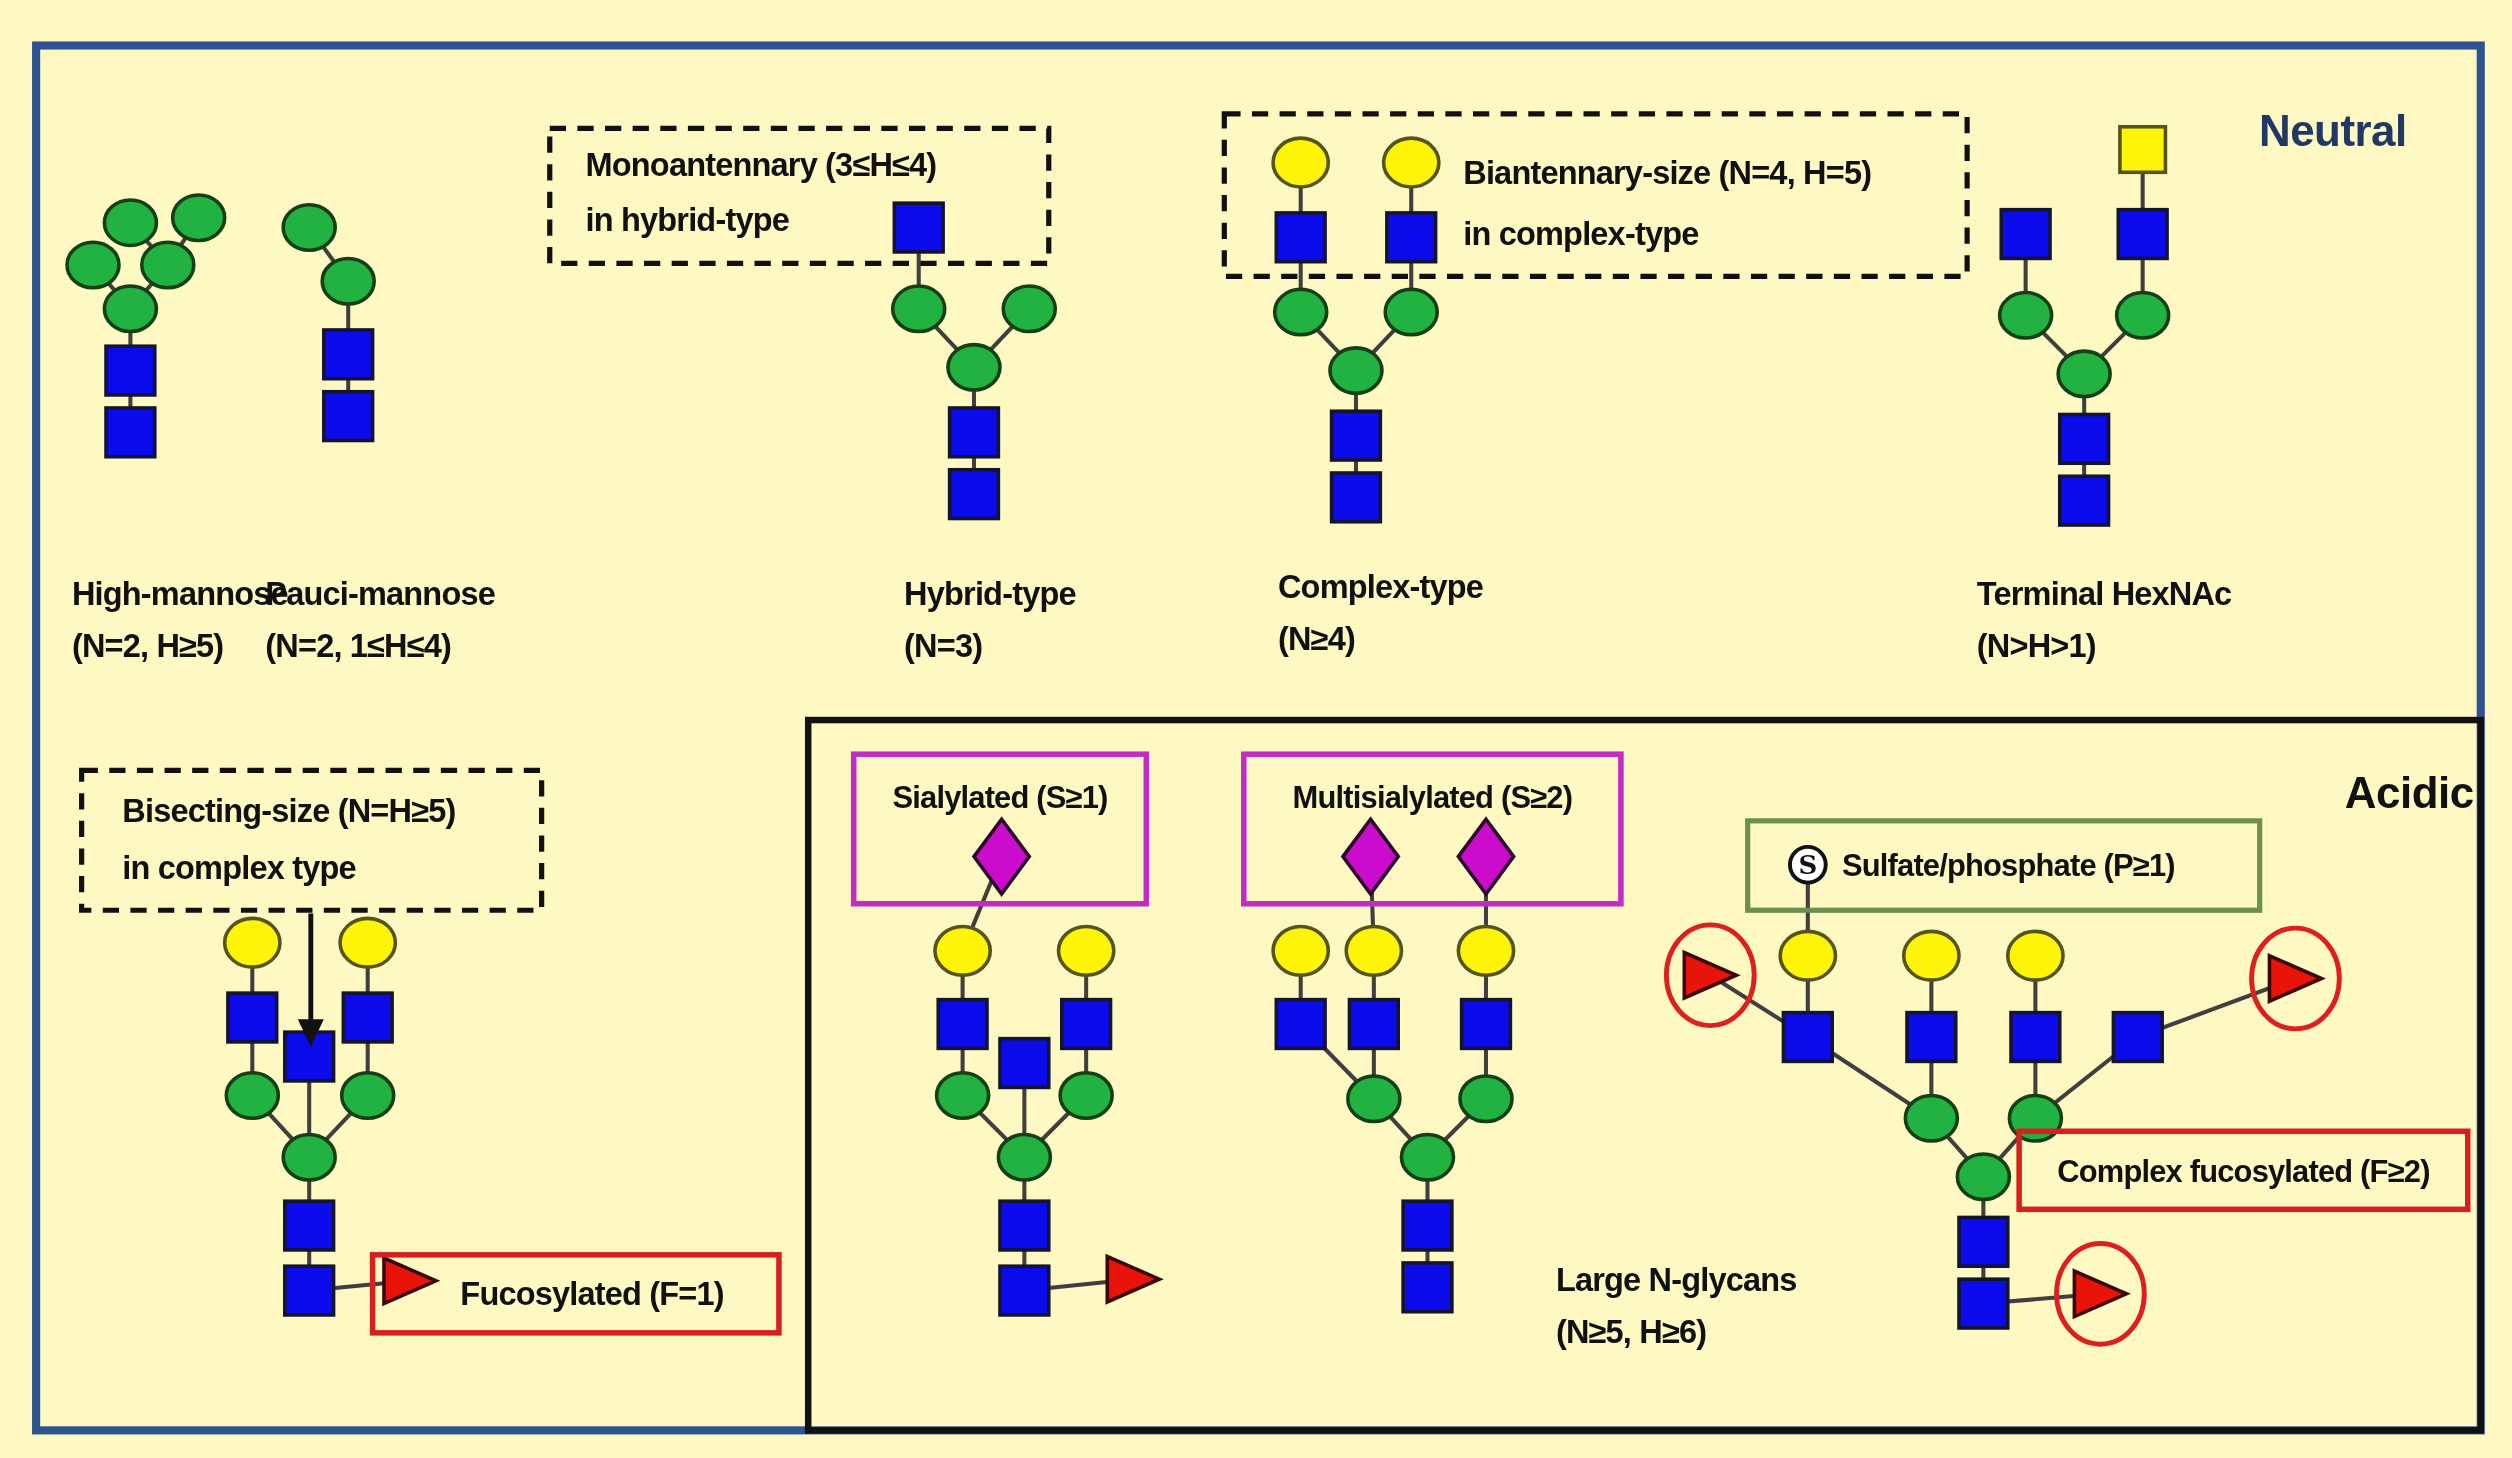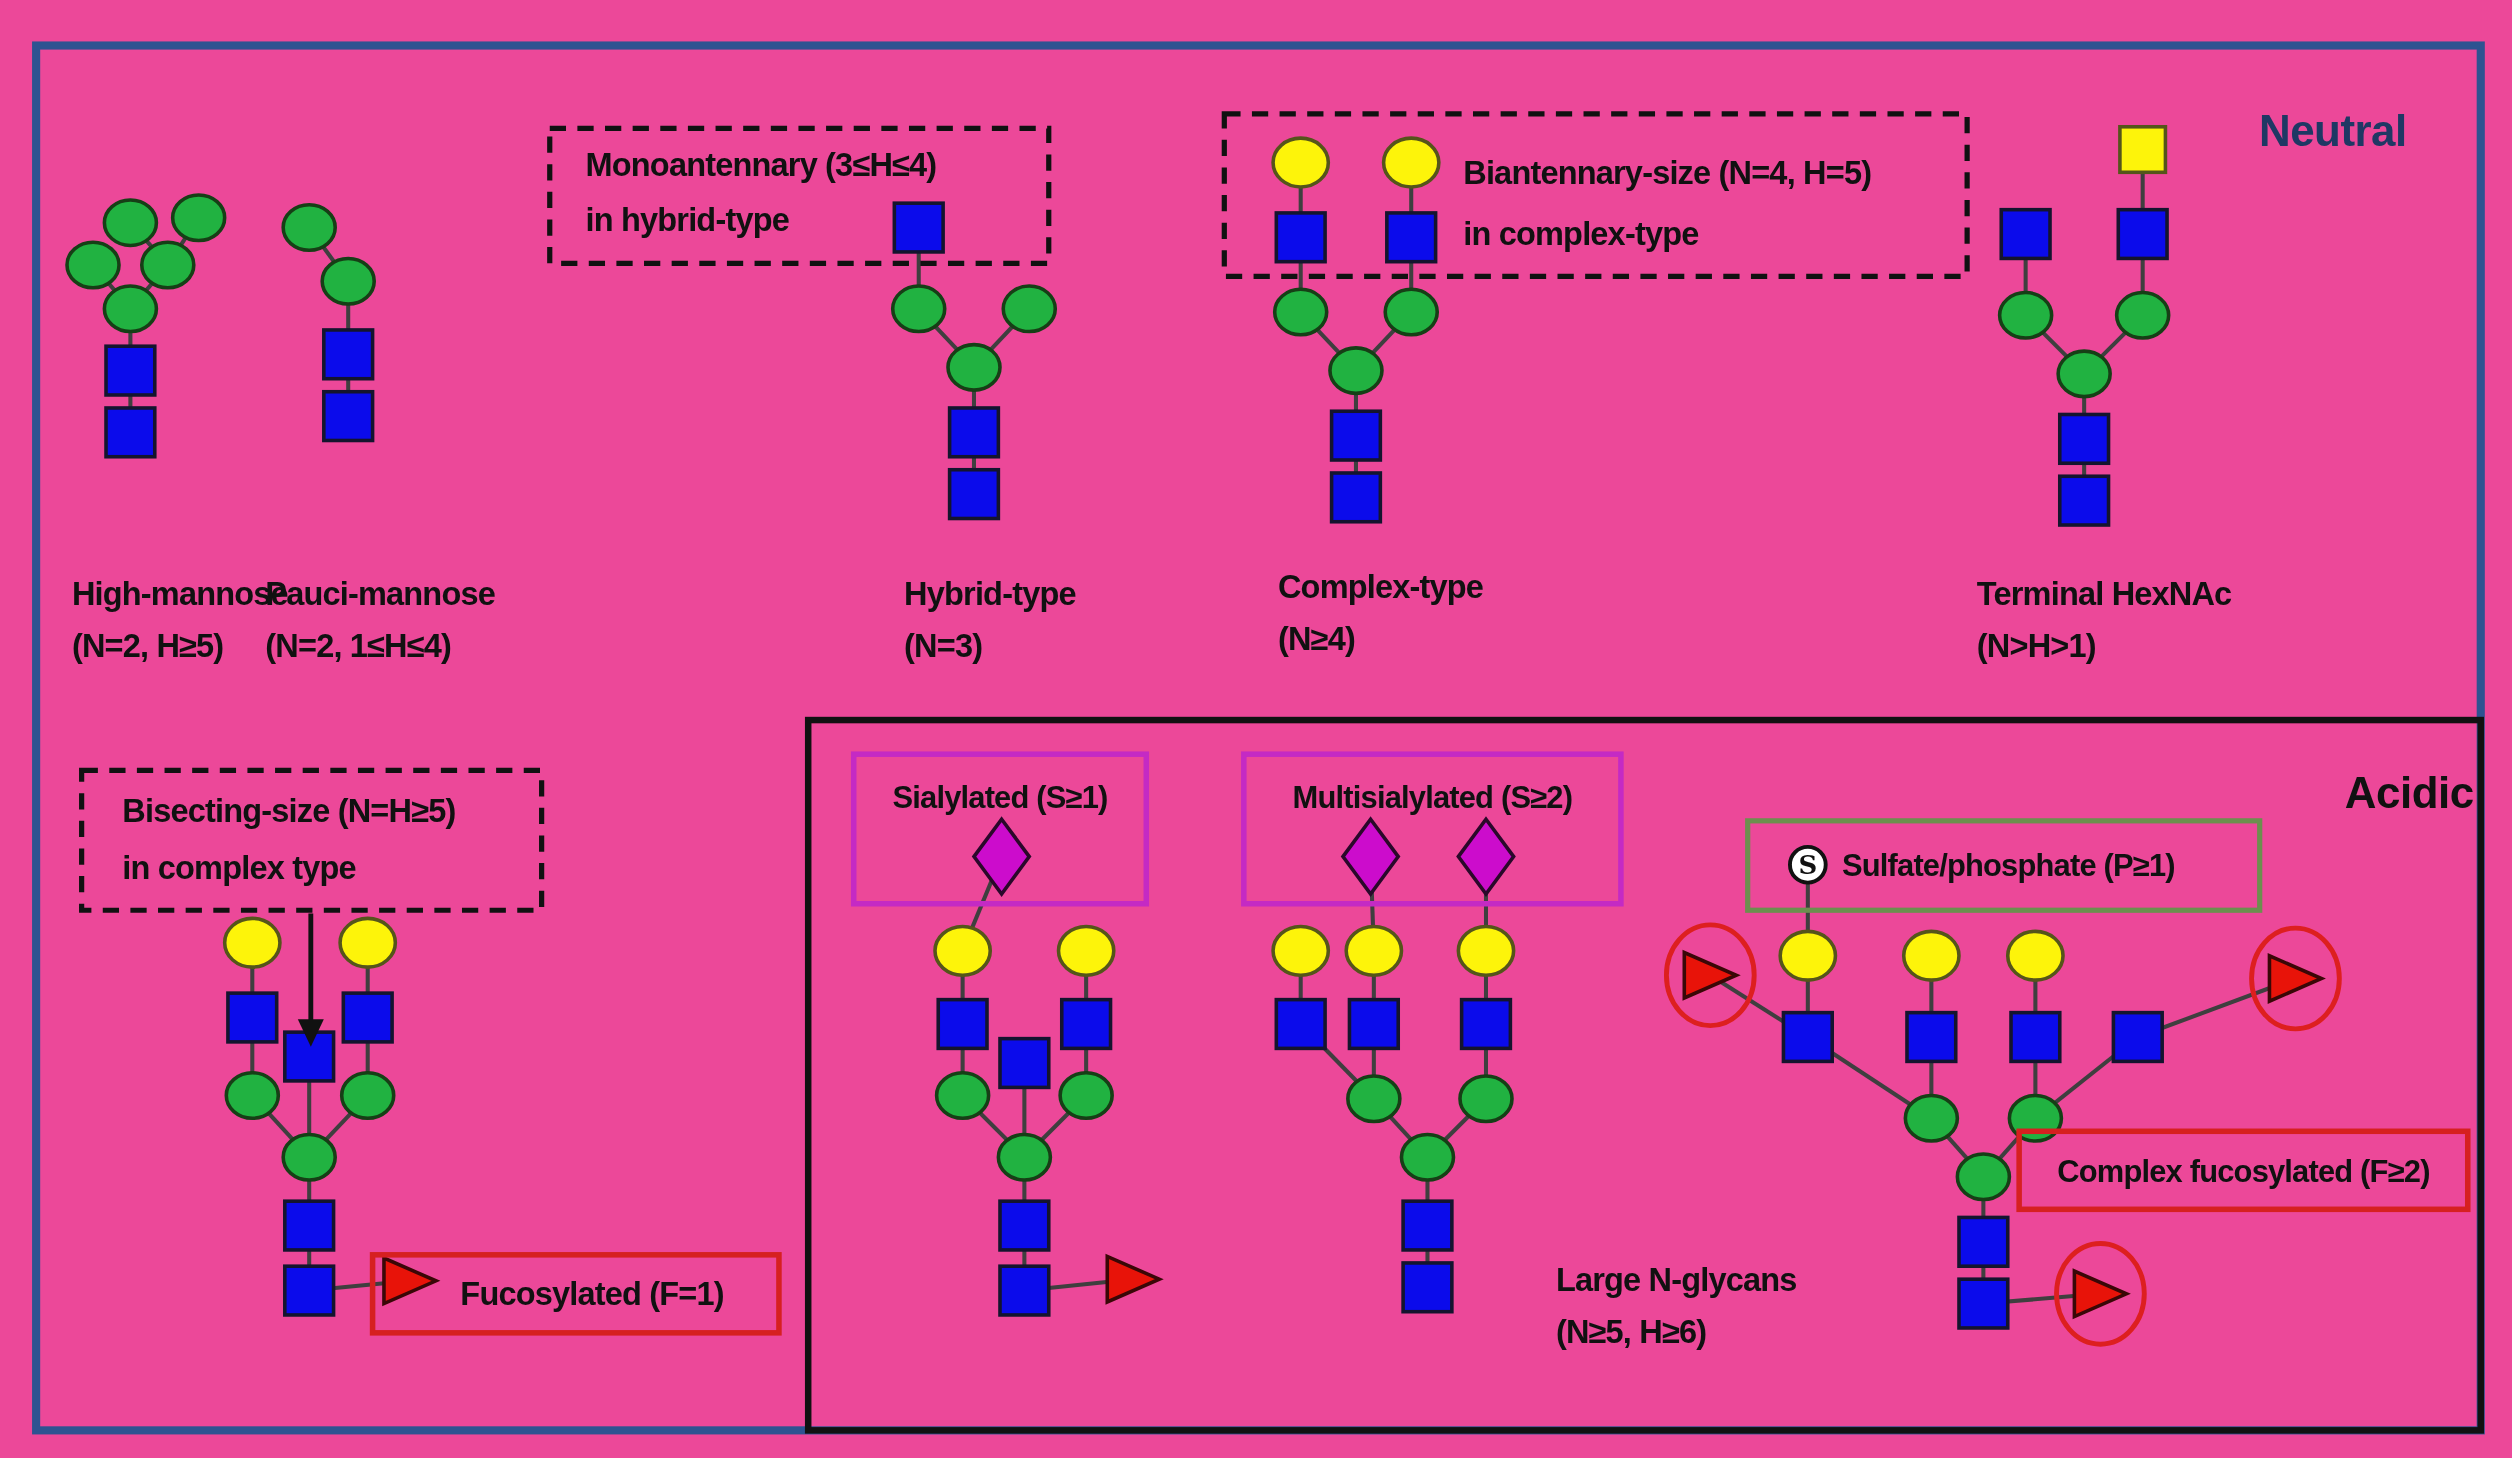--- a/index.html
+++ b/index.html
@@ -1,16 +1,16 @@
 <!DOCTYPE html>
 <html style="font-size:10px"><head>
 <meta charset="utf-8">
 <style>
   html,body{margin:0;padding:0;background:#ffffff;}
-  .figure-wrap{width:100%;background:#ec4899;}
+  .figure-wrap{width:100%;background:#fef9c3;}
   svg{display:block;}
   text{font-family:"Liberation Sans",sans-serif;}
   .lbl{font-weight:bold;fill:#111111;letter-spacing:-0.5px;}
   .hdr{font-weight:bold;letter-spacing:-0.3px;}
   .sglyph{font-family:"DejaVu Serif",serif;font-weight:bold;fill:#111;}
 </style>
 </head>
 <body>
 
 <div class="figure-wrap">

